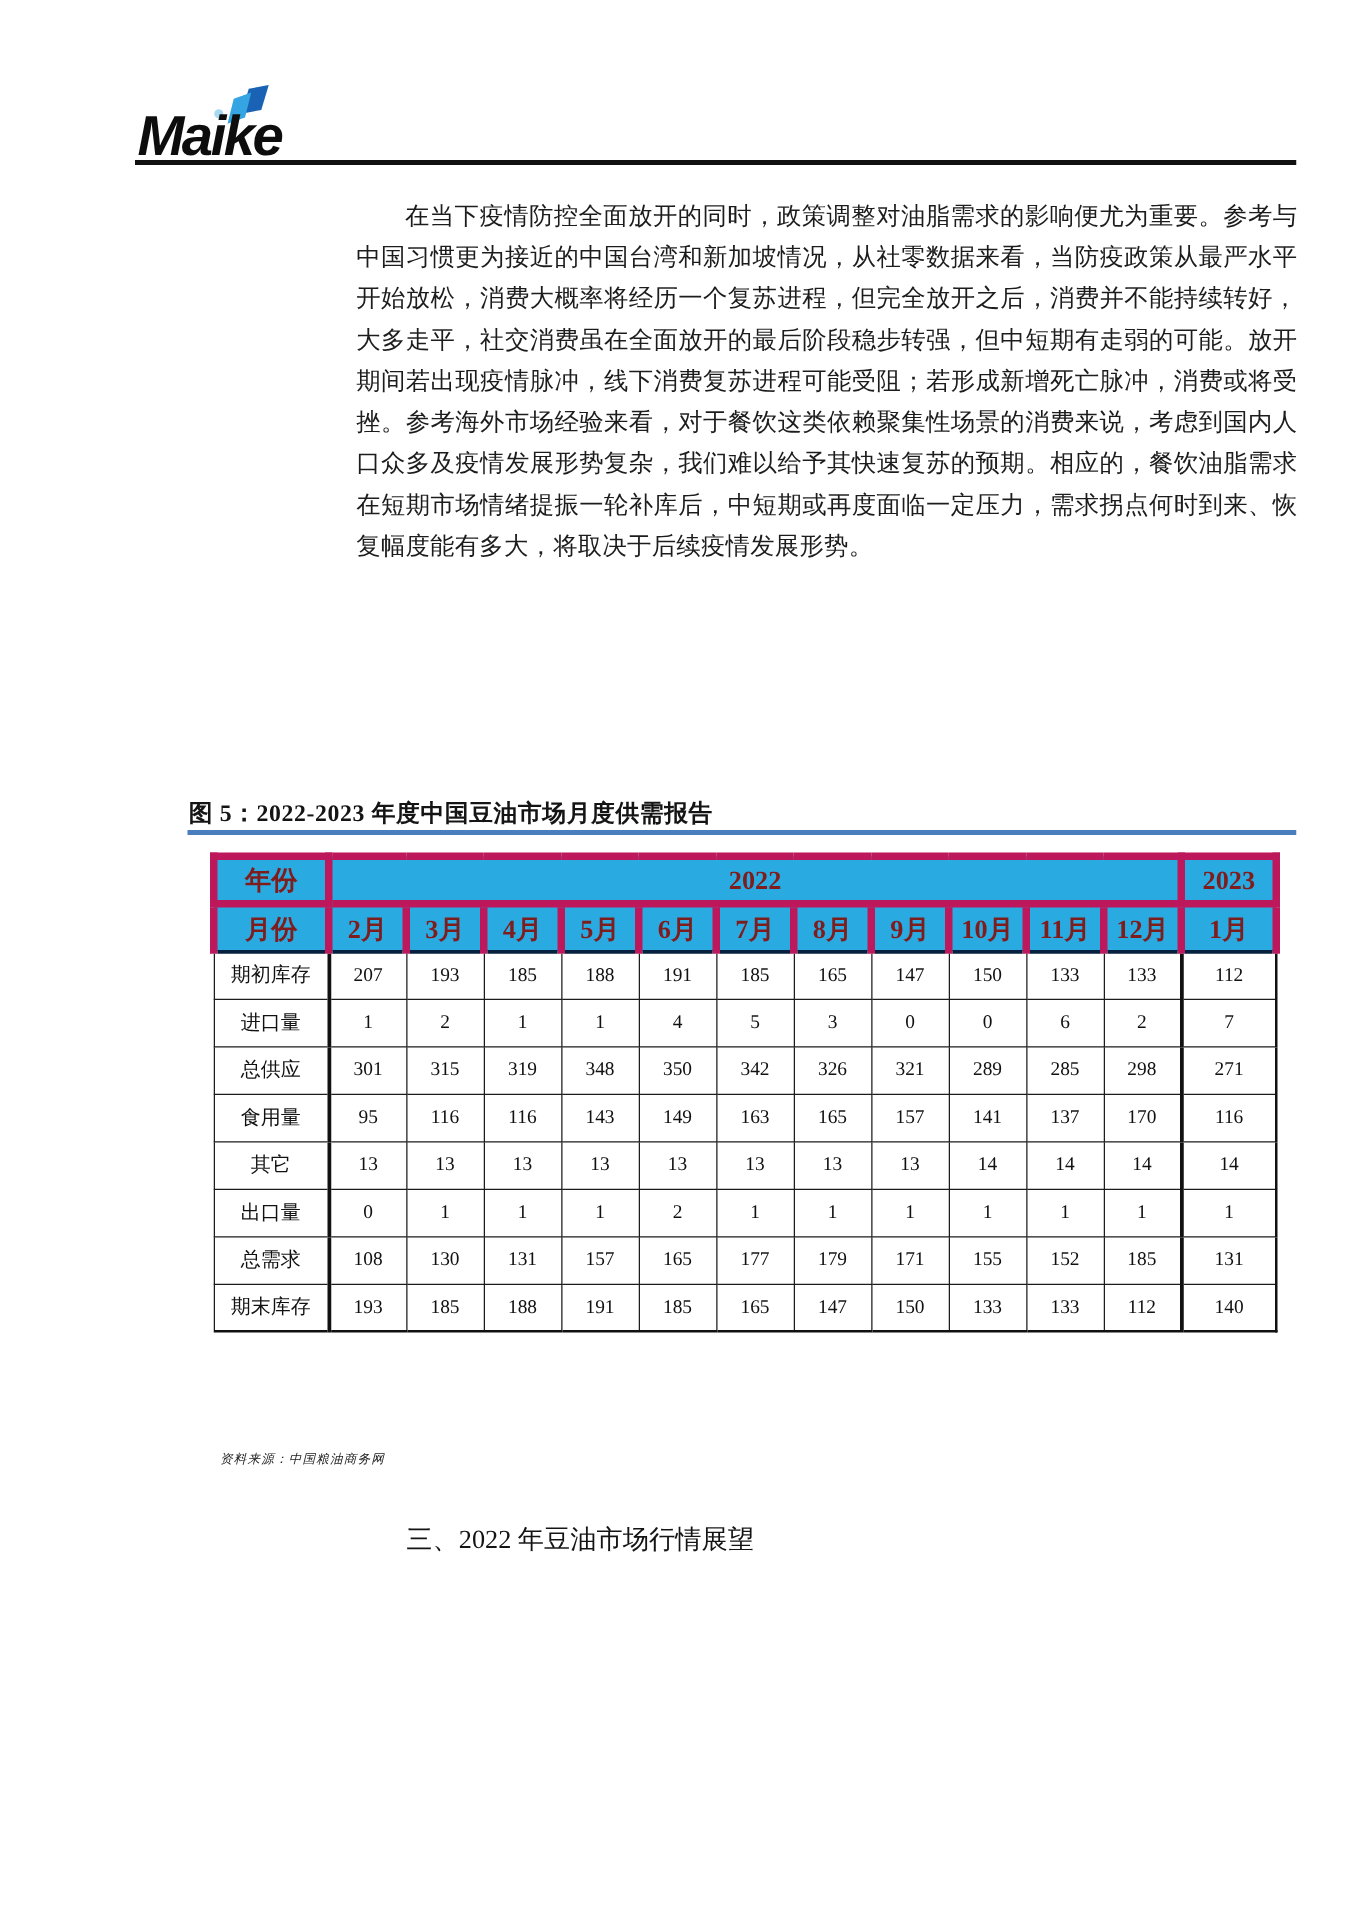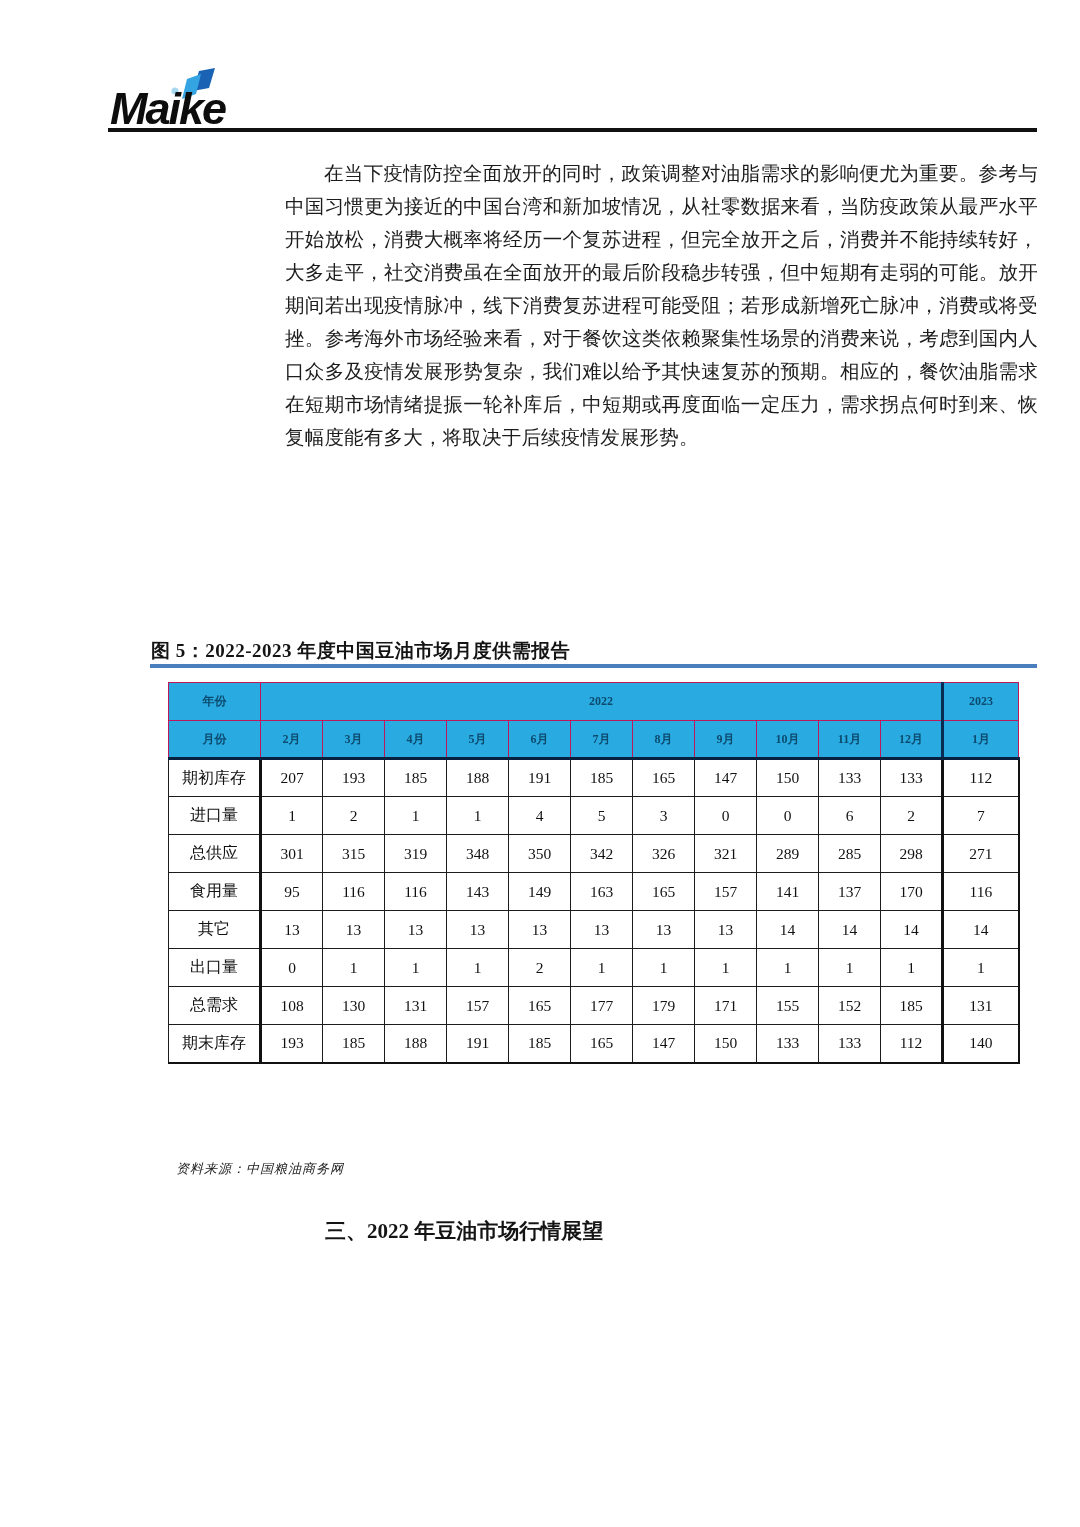--- a/index.html
+++ b/index.html
@@ -88,24 +88,24 @@
     font-family: "Liberation Serif", "DejaVu Serif", serif;
   }
   .sdtable th, .sdtable td {
     text-align: center;
     vertical-align: middle;
     height: 38px;
     padding: 0;
   }
   .sdtable thead th {
     background: #29abe2;
-    color: #0c4a6e;
+    color: #7f1d1d;
     font-weight: bold;
-    font-size: 12px;
-    border: 1px solid #be185d;
+    font-size: 21px;
+    border: 6px solid #be185d;
   }
   .sdtable thead tr.months th { border-bottom: 3px solid #06203f; }
   .sdtable tbody td {
     background: #ffffff;
     color: #111111;
     font-size: 15.5px;
     border: 1.5px solid #1c1c1c;
   }
   .sdtable tbody td.rowlabel {
     font-size: 16px;
@@ -114,31 +114,31 @@
   .sdtable td.lastcol { border-left: 3px solid #111111; }
   .sdtable th.lastcol { border-left: 3px solid #0a2c52; }
   .sdtable tbody tr:last-child td { border-bottom: 2.5px solid #111111; }
   .sdtable tbody td:last-child { border-right: 2px solid #111111; }
 
   
   .source-note {
     position: absolute;
     left: 176px;
     top: 1160px;
-    font-size: 13px;
+    font-size: 10px;
     font-style: italic;
     color: #222222;
     letter-spacing: 1px;
   }
   .section-heading {
     position: absolute;
     left: 325px;
     top: 1217px;
     font-size: 21px;
-    font-weight: bold;
+    font-weight: normal;
     color: #141414;
   }
   .page-number {
     position: absolute;
     left: 1001px;
     top: 1417px;
     font-size: 19px;
     color: #1c1c1c;
   }
 

